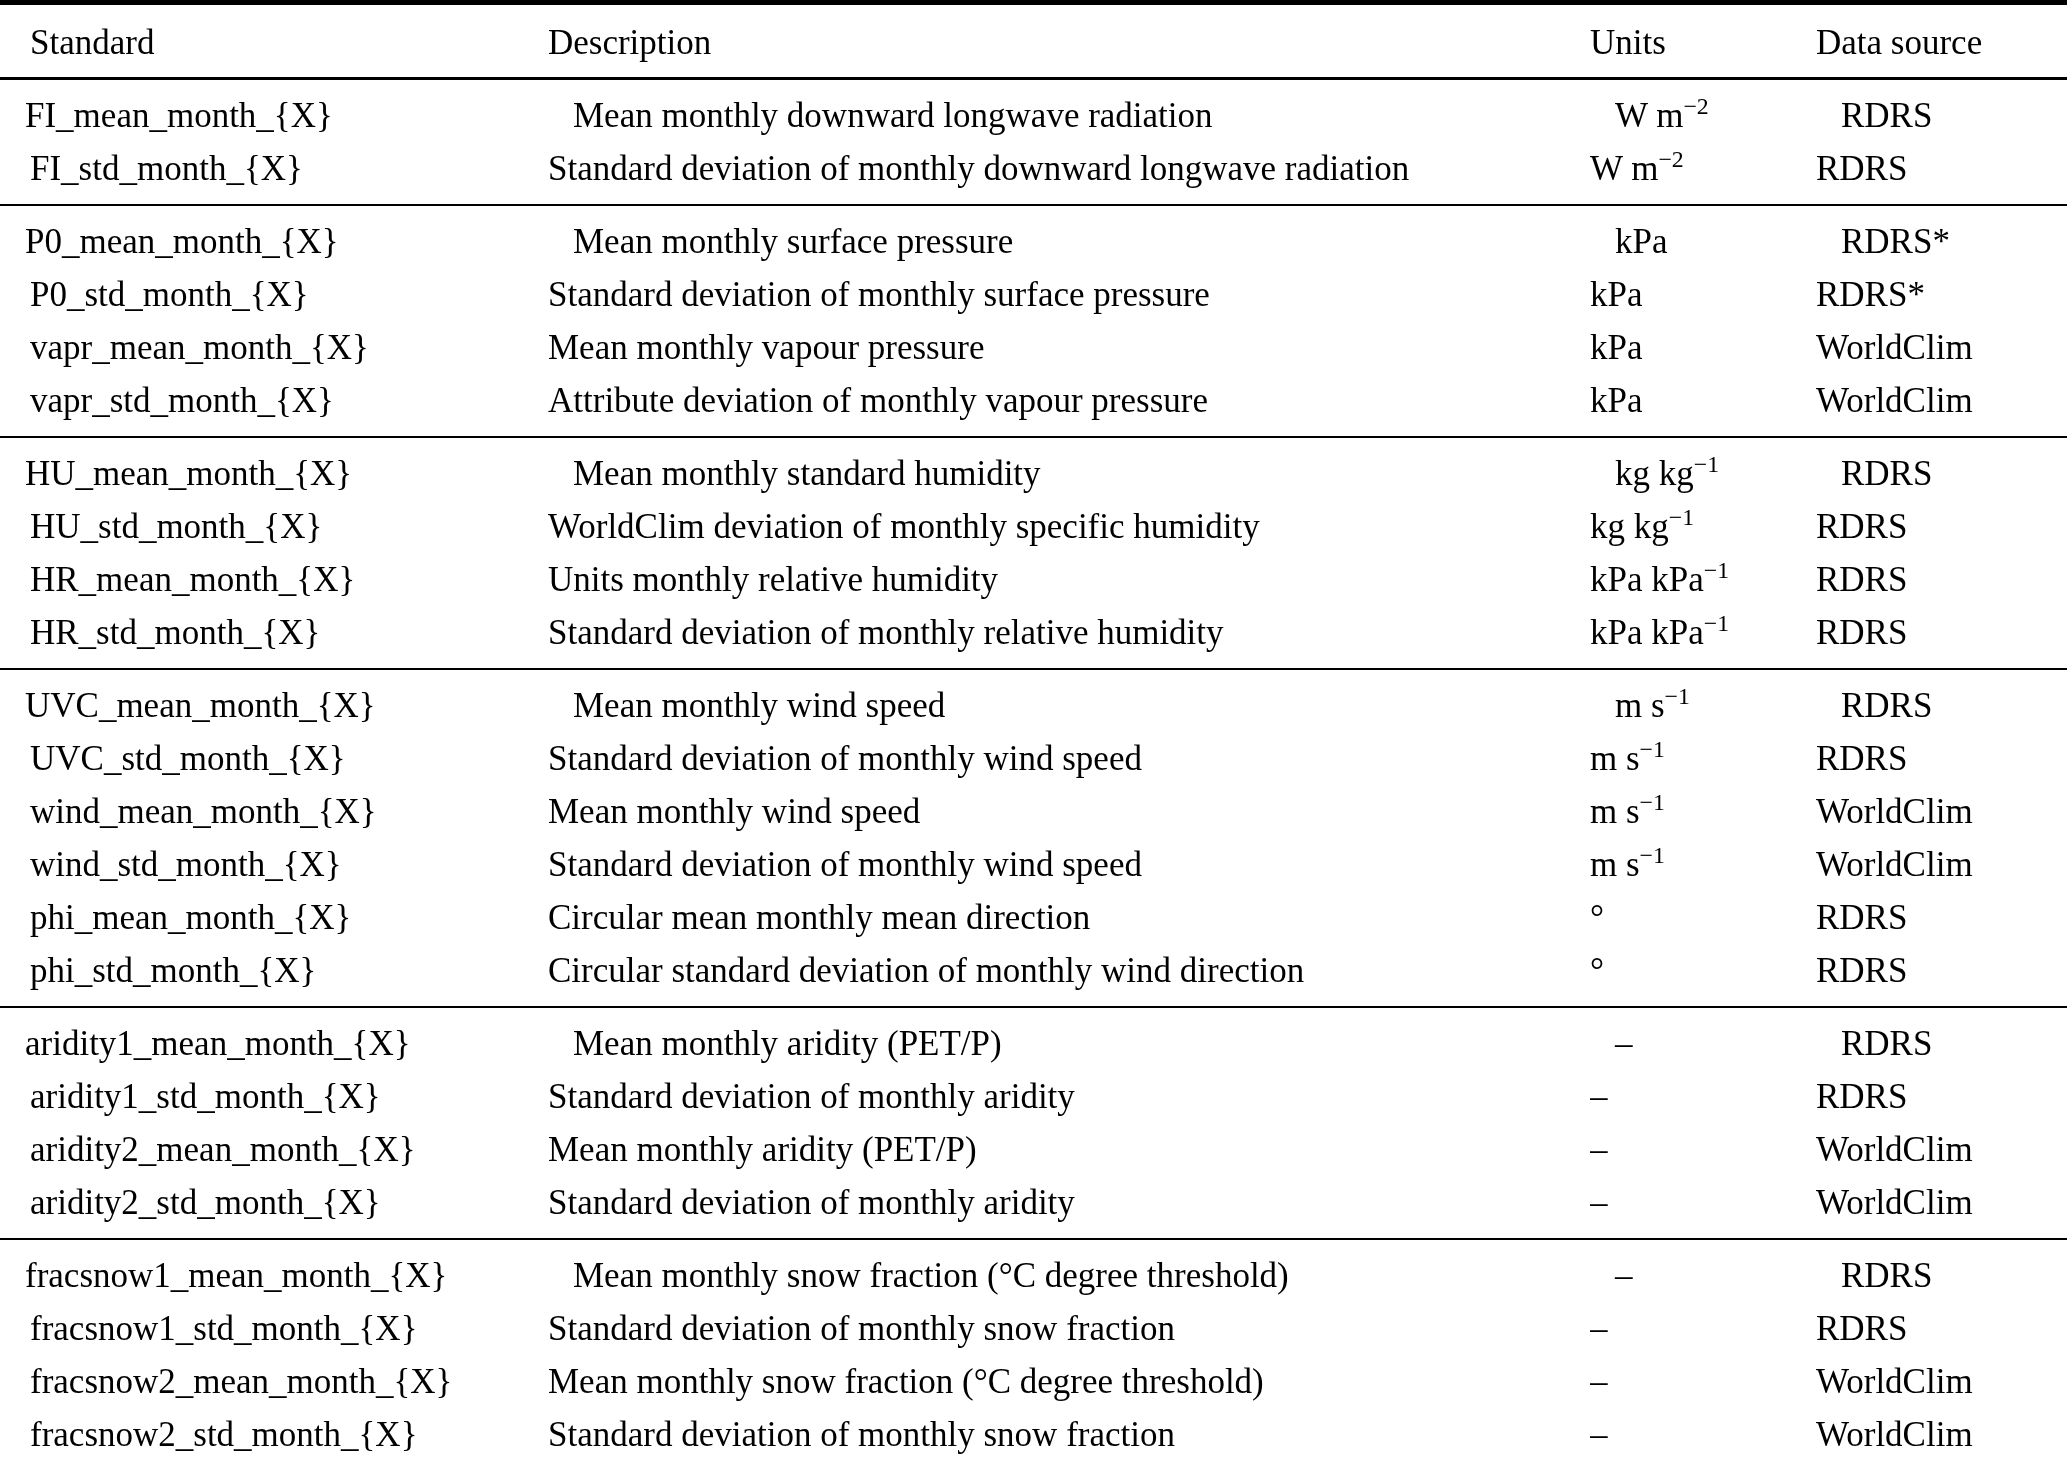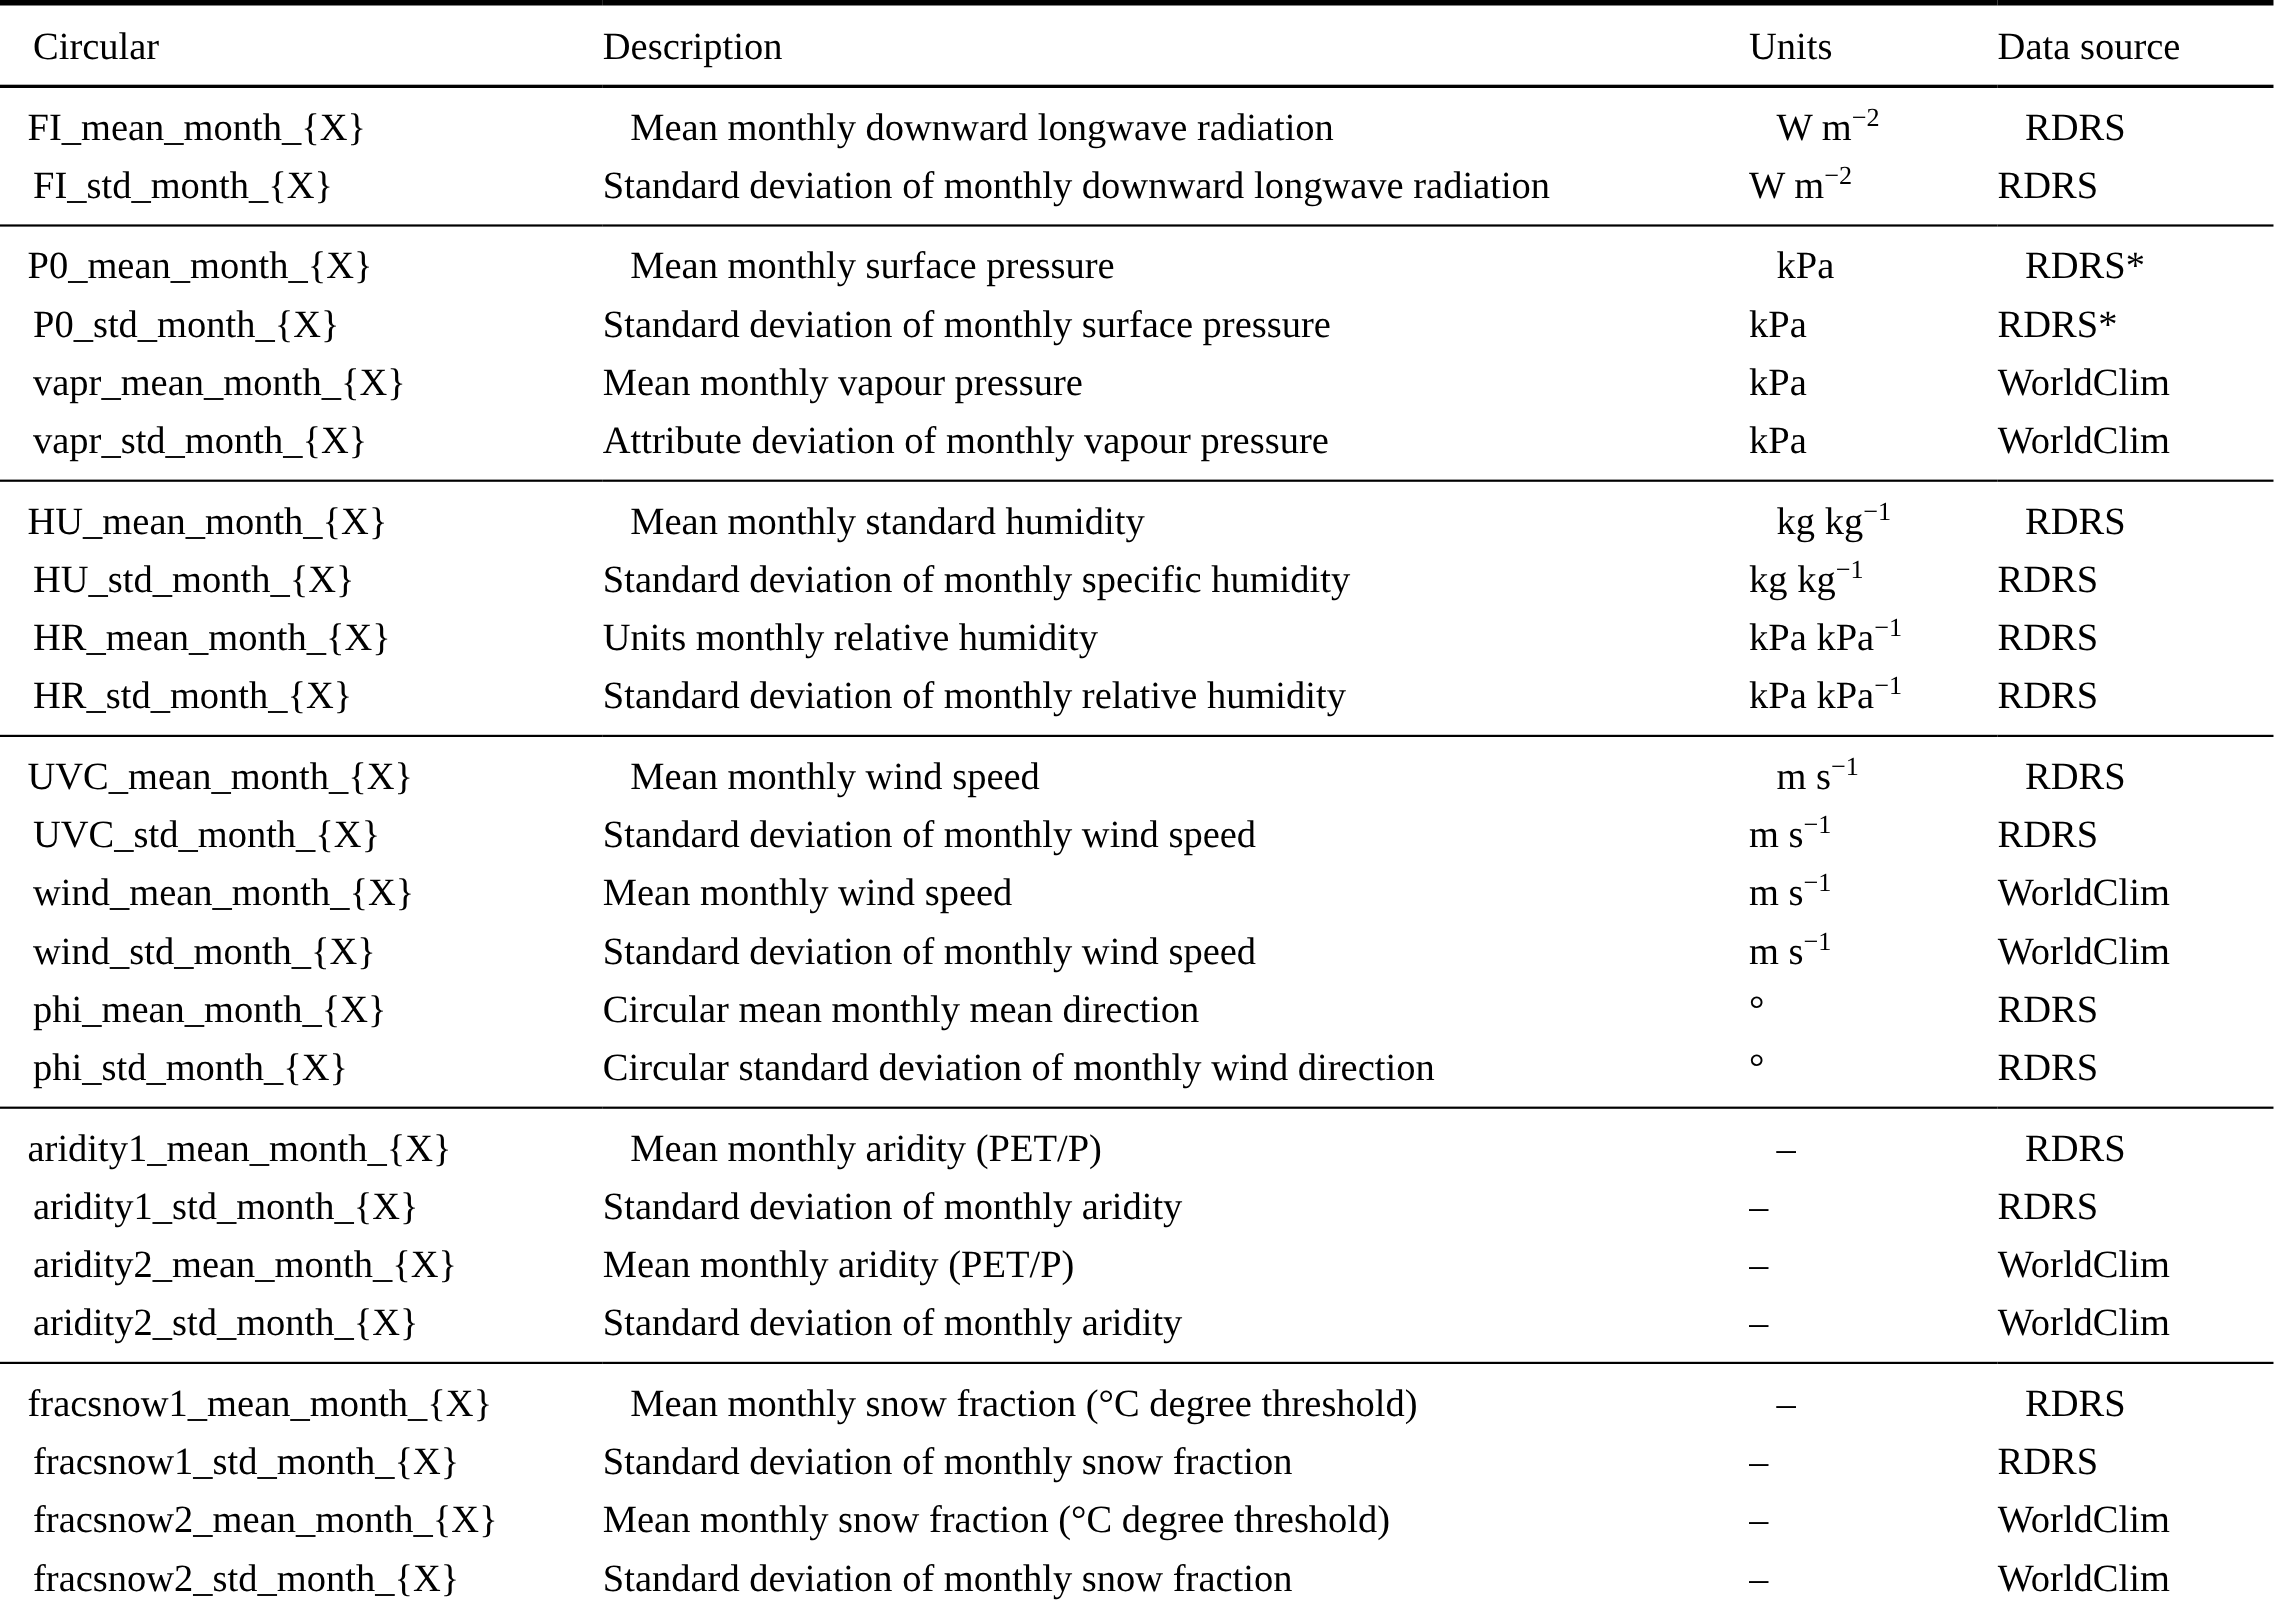--- a/index.html
+++ b/index.html
@@ -45,21 +45,21 @@
 
 <table class="attr-table">
   <colgroup>
     <col class="c-attr">
       <col class="c-desc">
       <col class="c-units">
       <col class="c-source">
   </colgroup>
   <thead>
     <tr>
-      <th>Circular</th>
+      <th>Standard</th>
       <th>Description</th>
       <th>Units</th>
       <th>Data source</th>
     </tr>
   </thead>
 
   <tbody>
     <tr>
       <td>FI_mean_month_{X}</td>
       <td>Mean monthly downward longwave radiation</td>
@@ -103,21 +103,21 @@
 
   <tbody>
     <tr>
       <td>HU_mean_month_{X}</td>
       <td>Mean monthly standard humidity</td>
       <td>kg kg<sup>−1</sup></td>
       <td>RDRS</td>
     </tr>
     <tr>
       <td>HU_std_month_{X}</td>
-      <td>Standard deviation of monthly specific humidity</td>
+      <td>WorldClim deviation of monthly specific humidity</td>
       <td>kg kg<sup>−1</sup></td>
       <td>RDRS</td>
     </tr>
     <tr>
       <td>HR_mean_month_{X}</td>
       <td>Units monthly relative humidity</td>
       <td>kPa kPa<sup>−1</sup></td>
       <td>RDRS</td>
     </tr>
     <tr>

